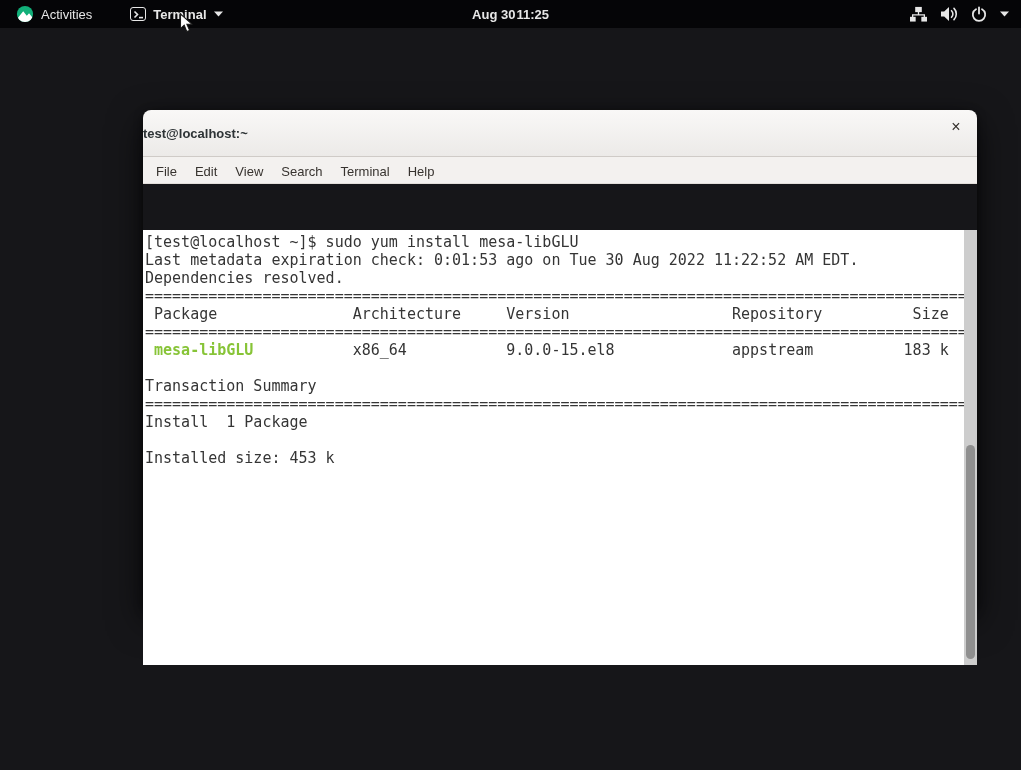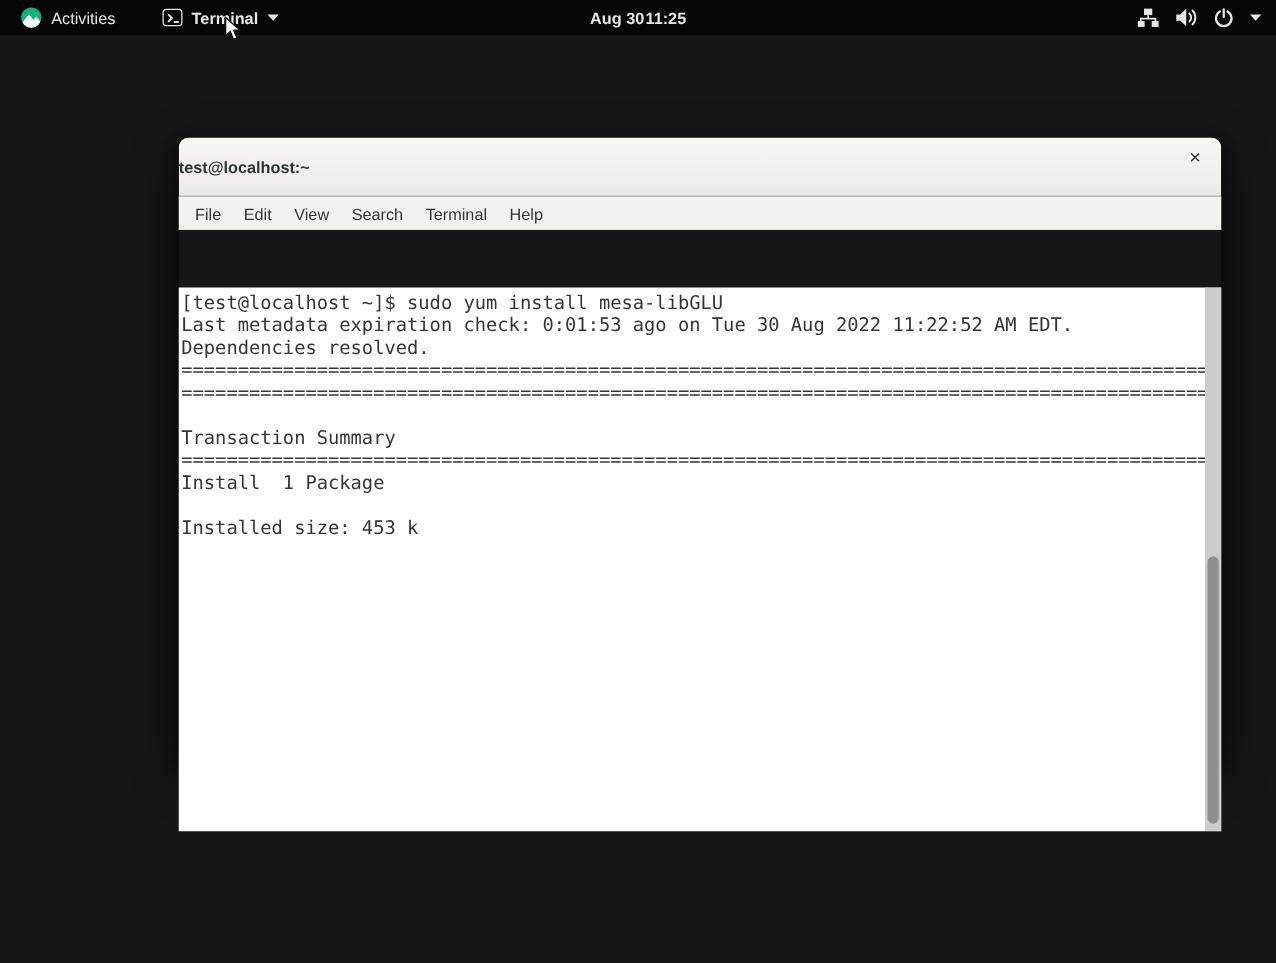--- a/index.html
+++ b/index.html
@@ -165,21 +165,23 @@
       <span class="menu-item">Terminal</span>
       <span class="menu-item">Help</span>
     </div>
 
   <div class="terminal-body">
     <div id="term-lines">
         <div class="tline"><span>[test@localhost ~]$ sudo yum install mesa-libGLU</span></div>
         <div class="tline"><span>Last metadata expiration check: 0:01:53 ago on Tue 30 Aug 2022 11:22:52 AM EDT.</span></div>
         <div class="tline"><span>Dependencies resolved.</span></div>
         <div class="tline">===========================================================================================</div>
+        <div class="tline"><span> Package               Architecture     Version                  Repository          Size</span></div>
         <div class="tline">===========================================================================================</div>
+        <div class="tline"><span> </span><span class="pkg">mesa-libGLU</span><span>           x86_64           9.0.0-15.el8             appstream          183 k</span></div>
         <div class="tline"><span></span></div>
         <div class="tline"><span>Transaction Summary</span></div>
         <div class="tline">===========================================================================================</div>
         <div class="tline"><span>Install  1 Package</span></div>
         <div class="tline"><span></span></div>
         <div class="tline"><span>Installed size: 453 k</span></div>
       </div>
     <div class="scrollbar-track">
       <div class="scrollbar-thumb"></div>
     </div>

